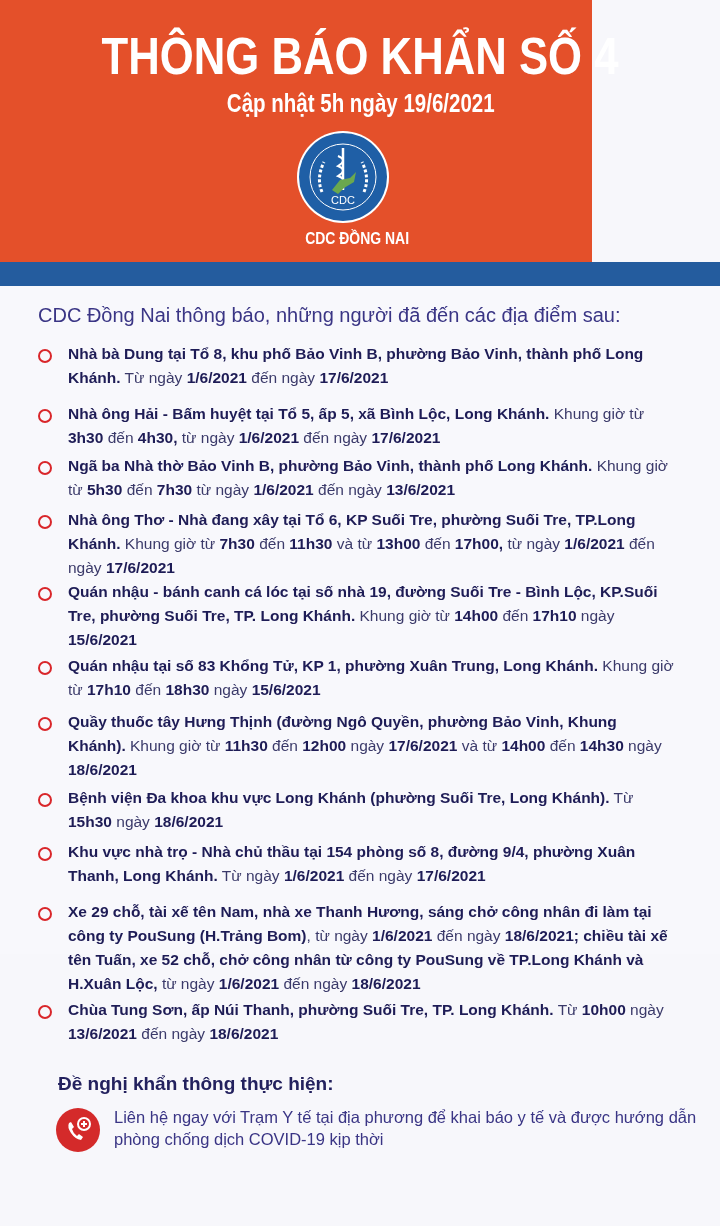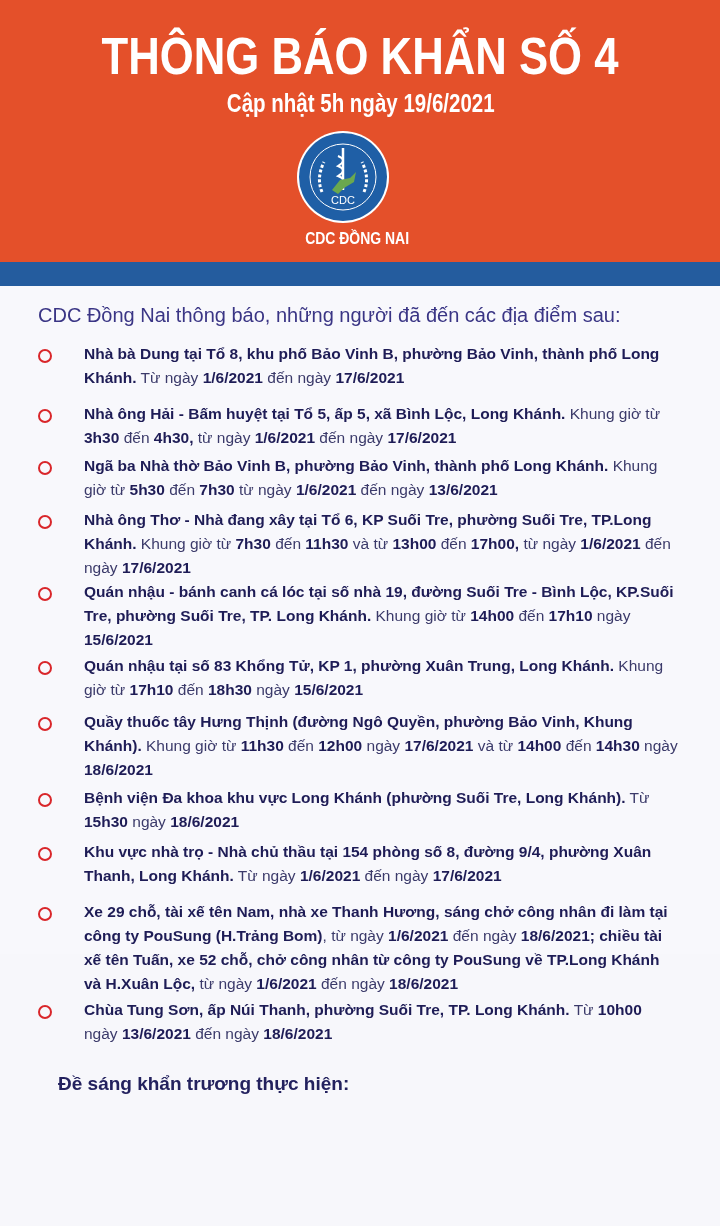--- a/index.html
+++ b/index.html
@@ -4,21 +4,21 @@
 <style>
   * { box-sizing: border-box; margin: 0; padding: 0; }
   html, body { width: 720px; height: 1226px; overflow: hidden; }
   body {
     background: #f7f7fb;
     font-family: "Liberation Sans", "DejaVu Sans", sans-serif;
     color: #2b2a6b;
     position: relative;
   }
   .header {
-    position: absolute; left: 0; top: 0; width: 720px; height: 262px;
+    position: absolute; left: 0; top: 0; width: 592px; height: 262px;
     background: #e4502a;
     text-align: center;
   }
   .title {
     position: absolute; left: 0; width: 720px; top: 26px;
     font-family: "Liberation Sans", sans-serif;
     font-weight: bold; font-size: 52px; color: #ffffff;
     letter-spacing: 0px;
     transform: scaleX(0.84); transform-origin: center;
     line-height: 60px;
@@ -51,21 +51,21 @@
     font-size: 20px; color: #3a3585; line-height: 26px;
   }
   .item {
     position: absolute; left: 38px; width: 640px;
   }
   .bullet {
     position: absolute; left: 0; top: 7px;
     width: 14px; height: 14px; border: 2.5px solid #d9262a; border-radius: 50%;
   }
   .item-text {
-    margin-left: 46px; font-size: 15.5px; line-height: 24px; color: #23215e;
+    margin-left: 30px; font-size: 15.5px; line-height: 24px; color: #23215e;
     text-align: left;
   }
   .item-text b { font-weight: bold; color: #1e1c56; }
   .item-text span.n { color: #3b3a6a; }
   .actions-title {
     position: absolute; left: 58px; top: 786px;
     font-weight: bold; font-size: 19px; color: #23215e; line-height: 24px;
   }
   .action {
     position: absolute; left: 56px; width: 640px; height: 46px;
@@ -153,16 +153,26 @@
   <div class="item" style="top:614px">
     <span class="bullet"></span>
     <div class="item-text"><b>Xe 29 chỗ, tài xế tên Nam, nhà xe Thanh Hương, sáng chở công nhân đi làm tại công ty PouSung (H.Trảng Bom)</b><span class="n">, từ ngày </span><b>1/6/2021</b><span class="n"> đến ngày </span><b>18/6/2021; chiều tài xế tên Tuấn, xe 52 chỗ, chở công nhân từ công ty PouSung về TP.Long Khánh và H.Xuân Lộc,</b><span class="n"> từ ngày </span><b>1/6/2021</b><span class="n"> đến ngày </span><b>18/6/2021</b></div>
   </div>
 
   <div class="item" style="top:712px">
     <span class="bullet"></span>
     <div class="item-text"><b>Chùa Tung Sơn, ấp Núi Thanh, phường Suối Tre, TP. Long Khánh.</b><span class="n"> Từ </span><b>10h00</b><span class="n"> ngày </span><b>13/6/2021</b><span class="n"> đến ngày </span><b>18/6/2021</b></div>
   </div>
 
-  <div class="actions-title">Đề sáng khẩn trương thực hiện:</div>
+  <div class="actions-title">Đề nghị khẩn thông thực hiện:</div>
 
+  <div class="action" style="top:820px">
+    <div class="action-icon">
+      <svg width="30" height="30" viewBox="0 0 30 30">
+        <path d="M6 8 Q4 12 8 18 Q12 24 18 25 L20 22 L16 19 L14 21 Q10 18 9 14 L11 12 L8 7 Z" fill="#ffffff"></path>
+        <circle cx="21" cy="9" r="6" fill="none" stroke="#ffffff" stroke-width="2"></circle>
+        <path d="M21 6 V12 M18 9 H24" stroke="#ffffff" stroke-width="2"></path>
+      </svg>
+    </div>
+    <div class="action-text">Liên hệ ngay với Trạm Y tế tại địa phương để khai báo y tế và được hướng dẫn phòng chống dịch COVID-19 kịp thời</div>
+  </div>
 
 </div>
 
 </body></html>

